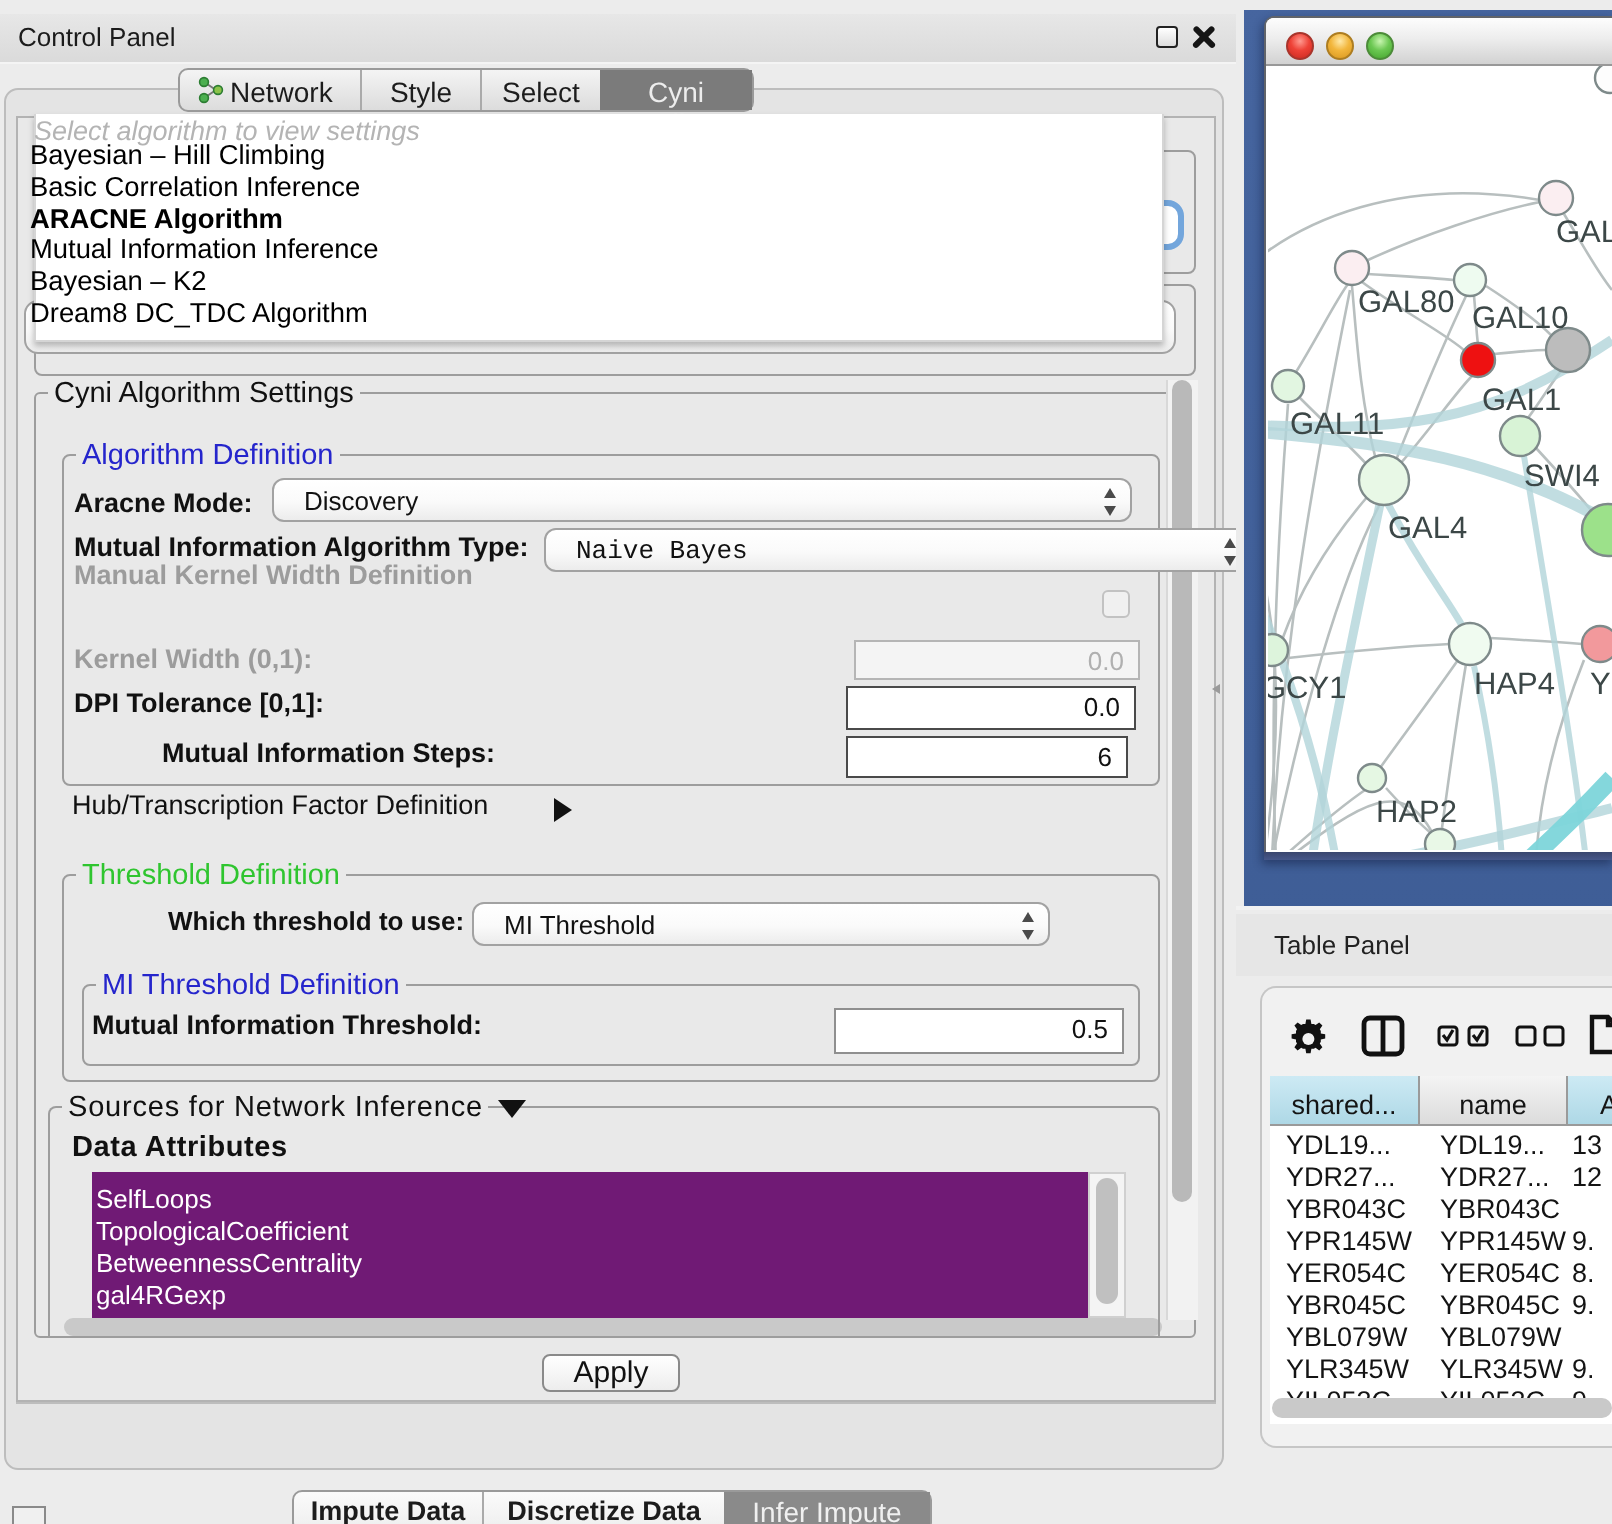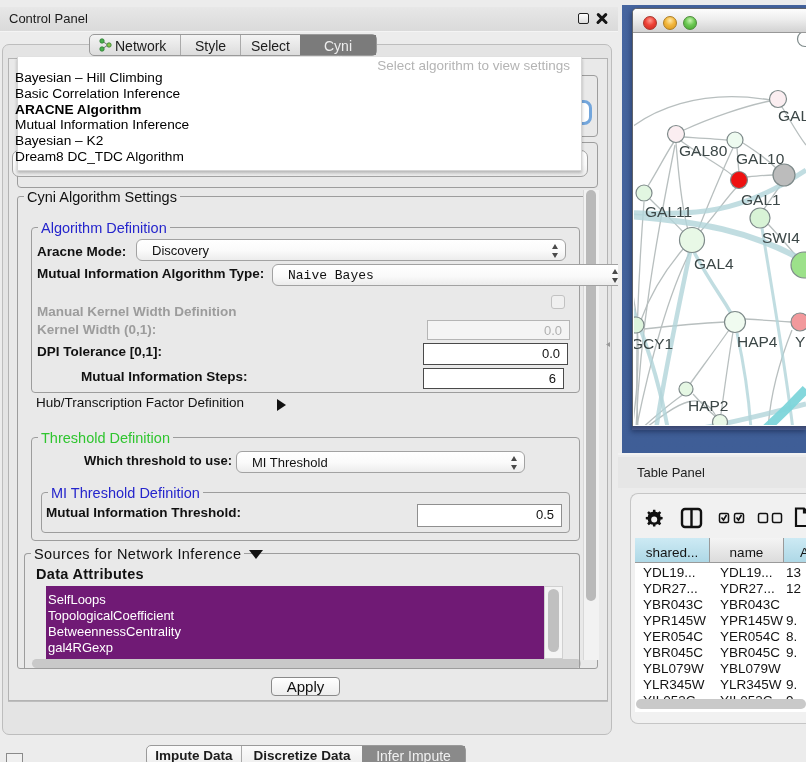--- a/index.html
+++ b/index.html
@@ -93,21 +93,21 @@
     </div>
 </div>
 <div class="lbl" style="left:37px;top:266px;">Mutual Information Algorithm Type:</div>
 <div class="combo" style="left:272px;top:264px;width:354px;font-family:Liberation Mono, monospace;">
   <div class="ctext">Naive Bayes</div>
     <div class="arr">
       <div class="up"></div>
       <div class="dn"></div>
     </div>
 </div>
-<div class="lbl dis" style="left:37px;top:304px;">Manual Kernel Width Definition</div>
+<div class="lbl dis" style="left:37px;top:280px;">Manual Kernel Width Definition</div>
 <div class="abs" style="left:551px;top:295px;width:12px;height:12px;border:1px solid #c2c2c2;border-radius:3px;background:#f0f0f0;"></div>
 <div class="lbl dis" style="left:37px;top:322px;">Kernel Width (0,1):</div>
 <div class="tf dis" style="left:427px;top:320px;width:143px;height:20px;">0.0</div>
 <div class="lbl" style="left:37px;top:344px;">DPI Tolerance [0,1]:</div>
 <div class="tf" style="left:423px;top:343px;width:145px;height:22px;">0.0</div>
 <div class="lbl" style="left:37px;top:369px;padding-left:44px;">Mutual Information Steps:</div>
 <div class="tf" style="left:423px;top:368px;width:141px;height:21px;">6</div>
 
 <div class="abs" style="left:36px;top:395px;font-size:13.5px;color:#111;white-space:nowrap;">Hub/Transcription Factor Definition</div>
 <div class="abs" style="left:277px;top:399px;width:0;height:0;border-top:6px solid transparent;border-bottom:6px solid transparent;border-left:9px solid #111;"></div>
@@ -149,21 +149,21 @@
 
 <div class="abs" style="left:146px;top:745px;height:21px;border:1px solid #9a9a9a;border-radius:5px;
      background:linear-gradient(180deg,#fbfbfb,#eeeeee);display:flex;box-sizing:border-box;">
   <div style="width:95px;box-sizing:border-box;text-align:center;padding-top:2px;font-size:13.5px;font-weight:bold;color:#1c1c1c;border-right:1px solid #aaa;">Impute Data</div>
   <div style="width:120px;box-sizing:border-box;text-align:center;padding-top:2px;font-size:13.5px;font-weight:bold;color:#1c1c1c;">Discretize Data</div>
   <div style="width:103px;box-sizing:border-box;text-align:center;padding-top:2px;font-size:14px;color:#f0f0f0;background:#8a8a8a;">Infer Impute</div>
 </div>
 
 <div class="abs" style="left:17px;top:57px;width:563px;height:113px;background:#fff;
      border:1px solid #d5d5d5;border-top:none;box-shadow:0 2px 3px rgba(0,0,0,0.25);"></div>
-<div class="abs" style="left:17px;top:58px;width:553px;font-size:13.5px;color:#b4b4b4;text-align:right;">Select algorithm to view settings</div>
+<div class="abs" style="left:17px;top:58px;width:553px;font-size:13.5px;color:#b4b4b4;text-align:left;font-style:italic;">Select algorithm to view settings</div>
 <div class="abs" style="left:15px;top:70px;font-size:13.7px;color:#000;line-height:15.8px;">
 Bayesian – Hill Climbing<br>
 Basic Correlation Inference<br>
 <span class="b">ARACNE Algorithm</span><br>
 Mutual Information Inference<br>
 Bayesian – K2<br>
 Dream8 DC_TDC Algorithm
 </div>
 
 <div class="abs" style="left:6px;top:753px;width:15px;height:12px;border:1.5px solid #8a8a8a;background:#f0f0f0;"></div>

